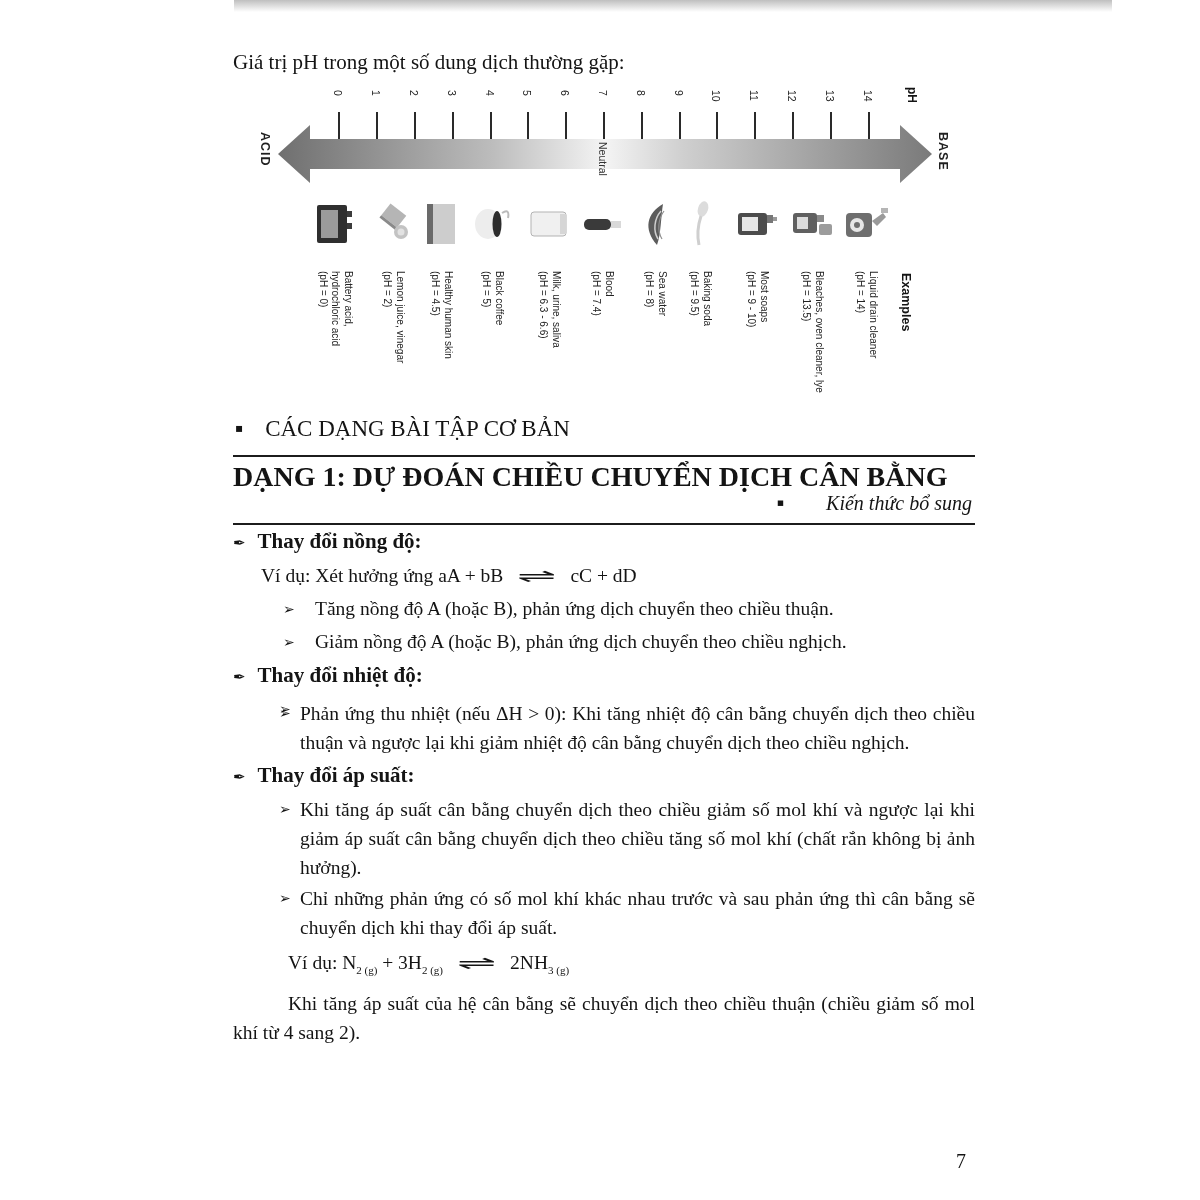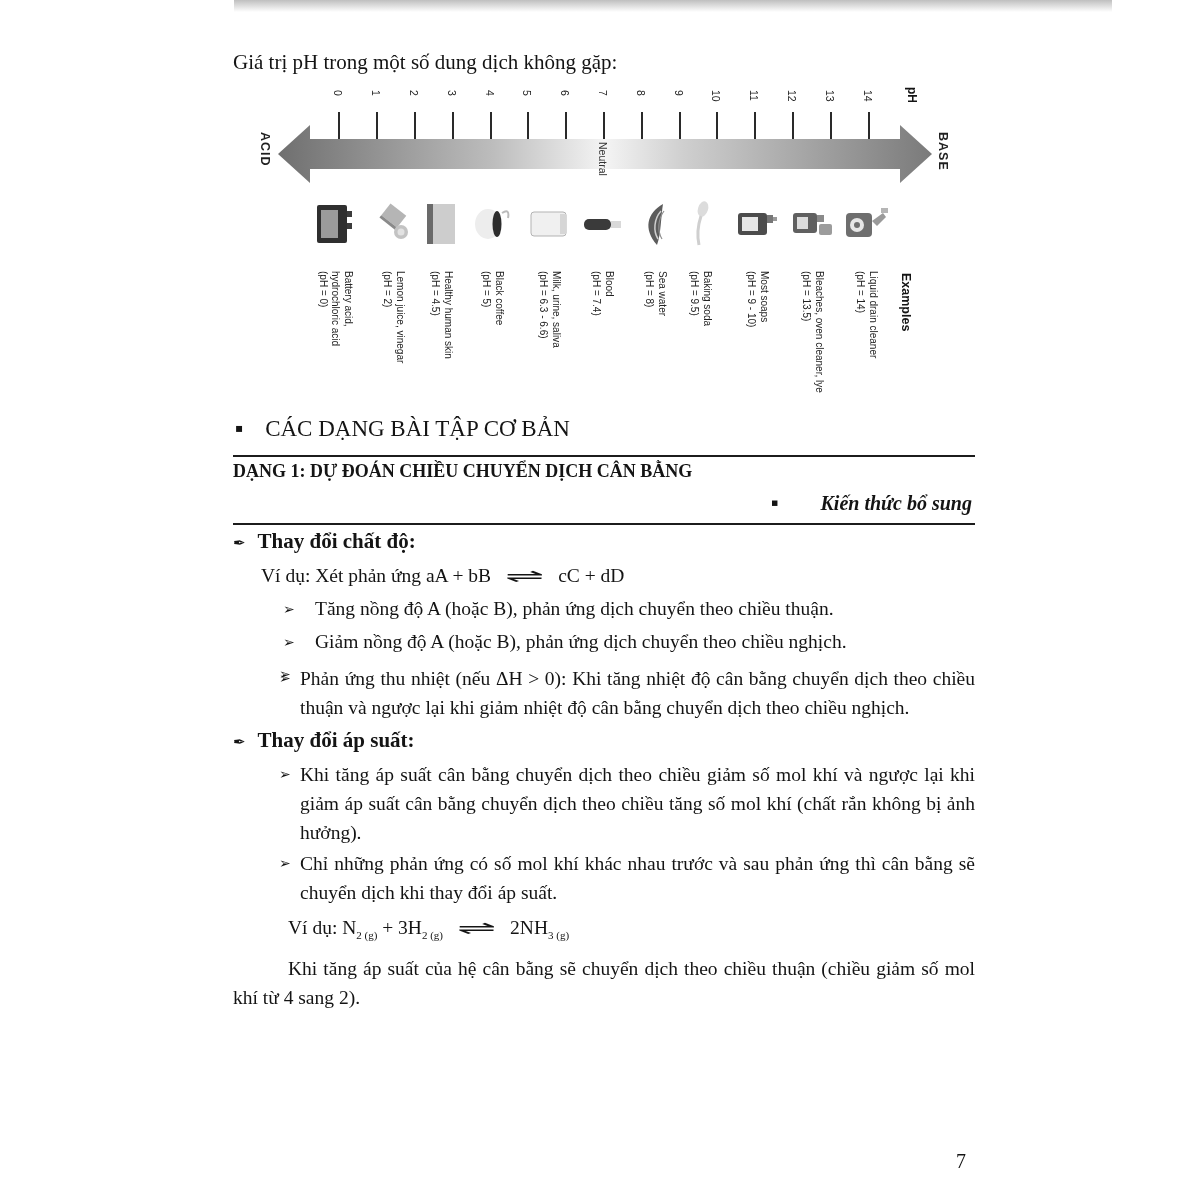--- a/index.html
+++ b/index.html
@@ -45,22 +45,22 @@
   .examples {
     position:absolute; left:649px; top:188px; writing-mode:vertical-rl;
     font-family:"Liberation Sans", sans-serif; font-weight:bold; font-size:12.5px;
   }
 
   
   .h-main { position:absolute; left:235px; top:416px; font-size:23px; font-weight:normal; }
   .sq { font-family:"DejaVu Sans", sans-serif; font-size:12px; vertical-align:4px; margin-right:22px; }
   .rule { position:absolute; left:233px; width:742px; border-top:2px solid #1c1c1c; }
   .rule1 { top:455px; } .rule2 { top:523px; }
-  .h-dang { position:absolute; left:233px; top:461px; font-size:18px; font-weight:bold; }
-  .kien { position:absolute; right:228px; top:492px; font-size:20px; font-weight:bold; font-style:italic; }
+  .h-dang { position:absolute; left:233px; top:461px; font-size:28px; font-weight:bold; }
+  .kien { position:absolute; right:228px; top:492px; font-size:20px; font-weight:normal; font-style:italic; }
   .kien .sq { font-style:normal; margin-right:42px; font-size:11px; }
 
   
   .content { position:absolute; left:233px; top:526px; width:742px; font-size:19.5px; line-height:30px; }
   .t-title { font-weight:bold; font-size:21px; margin-bottom:3px; }
   .hand { font-family:"DejaVu Sans", sans-serif; font-size:15px; margin-right:12px; font-weight:normal; }
   .example1 { margin:0 0 3px 28px; }
   .bold { font-weight:normal; }
   .sline { position:relative; padding-left:82px; margin-bottom:3px; }
   .sline .arr, .bpara .arr {
@@ -76,21 +76,21 @@
     font-family:"DejaVu Sans", sans-serif; font-size:18px;
   }
   sub { font-size:11px; }
   .pagenum { position:absolute; left:956px; top:1150px; font-size:20px; }
 </style>
 </head>
 <body>
 
 <div class="top-shadow"></div>
 
-<div class="intro">Giá trị pH trong một số dung dịch không gặp:</div>
+<div class="intro">Giá trị pH trong một số dung dịch thường gặp:</div>
 
 <div class="figure">
 
   <span class="ticknum" style="left:82px">0</span>
   <span class="ticknum" style="left:120px">1</span>
   <span class="ticknum" style="left:158px">2</span>
   <span class="ticknum" style="left:196px">3</span>
   <span class="ticknum" style="left:234px">4</span>
   <span class="ticknum" style="left:271px">5</span>
   <span class="ticknum" style="left:309px">6</span>
@@ -260,28 +260,29 @@
 <div class="rule rule1"></div>
 
 <div class="h-dang">DẠNG 1: DỰ ĐOÁN CHIỀU CHUYỂN DỊCH CÂN BẰNG</div>
 
 <div class="kien"><span class="sq">▪</span><span>Kiến thức bổ sung</span></div>
 
 <div class="rule rule2"></div>
 
 <div class="content">
 
-  <div class="t-title"><span class="hand">✒</span><span>Thay đổi chất độ:</span></div>
-
-  <div class="example1"><span class="bold">Ví dụ:</span> <span>Xét phản ứng aA + bB</span><span class="eqa">⇌</span><span>cC + dD</span></div>
+  <div class="t-title"><span class="hand">✒</span><span>Thay đổi nồng độ:</span></div>
+
+  <div class="example1"><span class="bold">Ví dụ:</span> <span>Xét hưởng ứng aA + bB</span><span class="eqa">⇌</span><span>cC + dD</span></div>
 
   <div class="sline"><span class="arr">➢</span><span>Tăng nồng độ A (hoặc B), phản ứng dịch chuyển theo chiều thuận.</span></div>
 
   <div class="sline"><span class="arr">➢</span><span>Giảm nồng độ A (hoặc B), phản ứng dịch chuyển theo chiều nghịch.</span></div>
 
+  <div class="t-title"><span class="hand">✒</span><span>Thay đổi nhiệt độ:</span></div>
 
   <div class="bpara mb7"><span class="arr">➢</span></div>
 
   <div class="bpara mb3"><span class="arr">➢</span><span>Phản ứng thu nhiệt (nếu ΔH &gt; 0): Khi tăng nhiệt độ cân bằng chuyển dịch theo chiều thuận và ngược lại khi giảm nhiệt độ cân bằng chuyển dịch theo chiều nghịch.</span></div>
 
   <div class="t-title"><span class="hand">✒</span><span>Thay đổi áp suất:</span></div>
 
   <div class="bpara mb2"><span class="arr">➢</span><span>Khi tăng áp suất cân bằng chuyển dịch theo chiều giảm số mol khí và ngược lại khi giảm áp suất cân bằng chuyển dịch theo chiều tăng số mol khí (chất rắn không bị ảnh hưởng).</span></div>
 
   <div class="bpara"><span class="arr">➢</span><span>Chỉ những phản ứng có số mol khí khác nhau trước và sau phản ứng thì cân bằng sẽ chuyển dịch khi thay đổi áp suất.</span></div>

